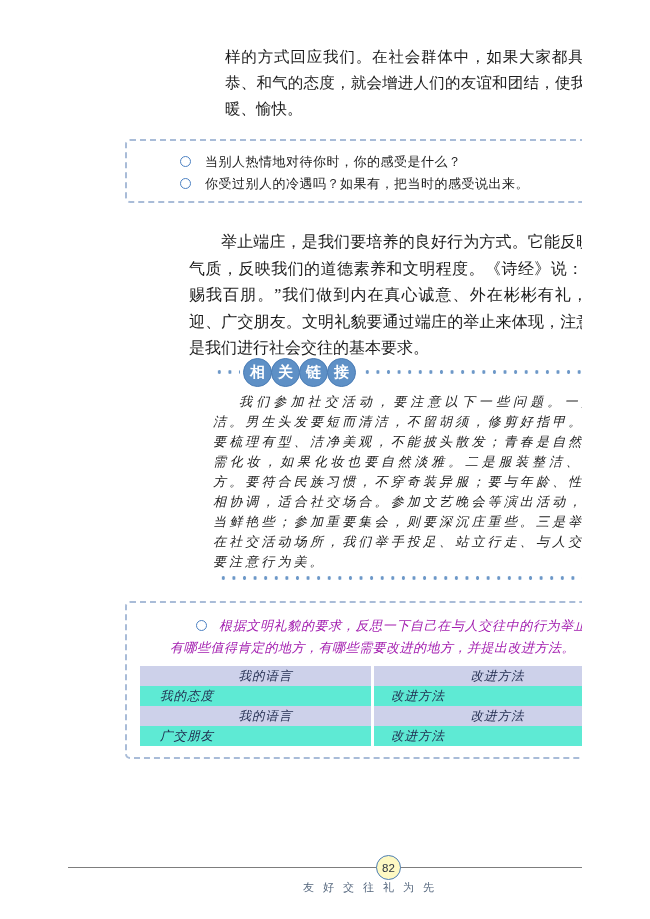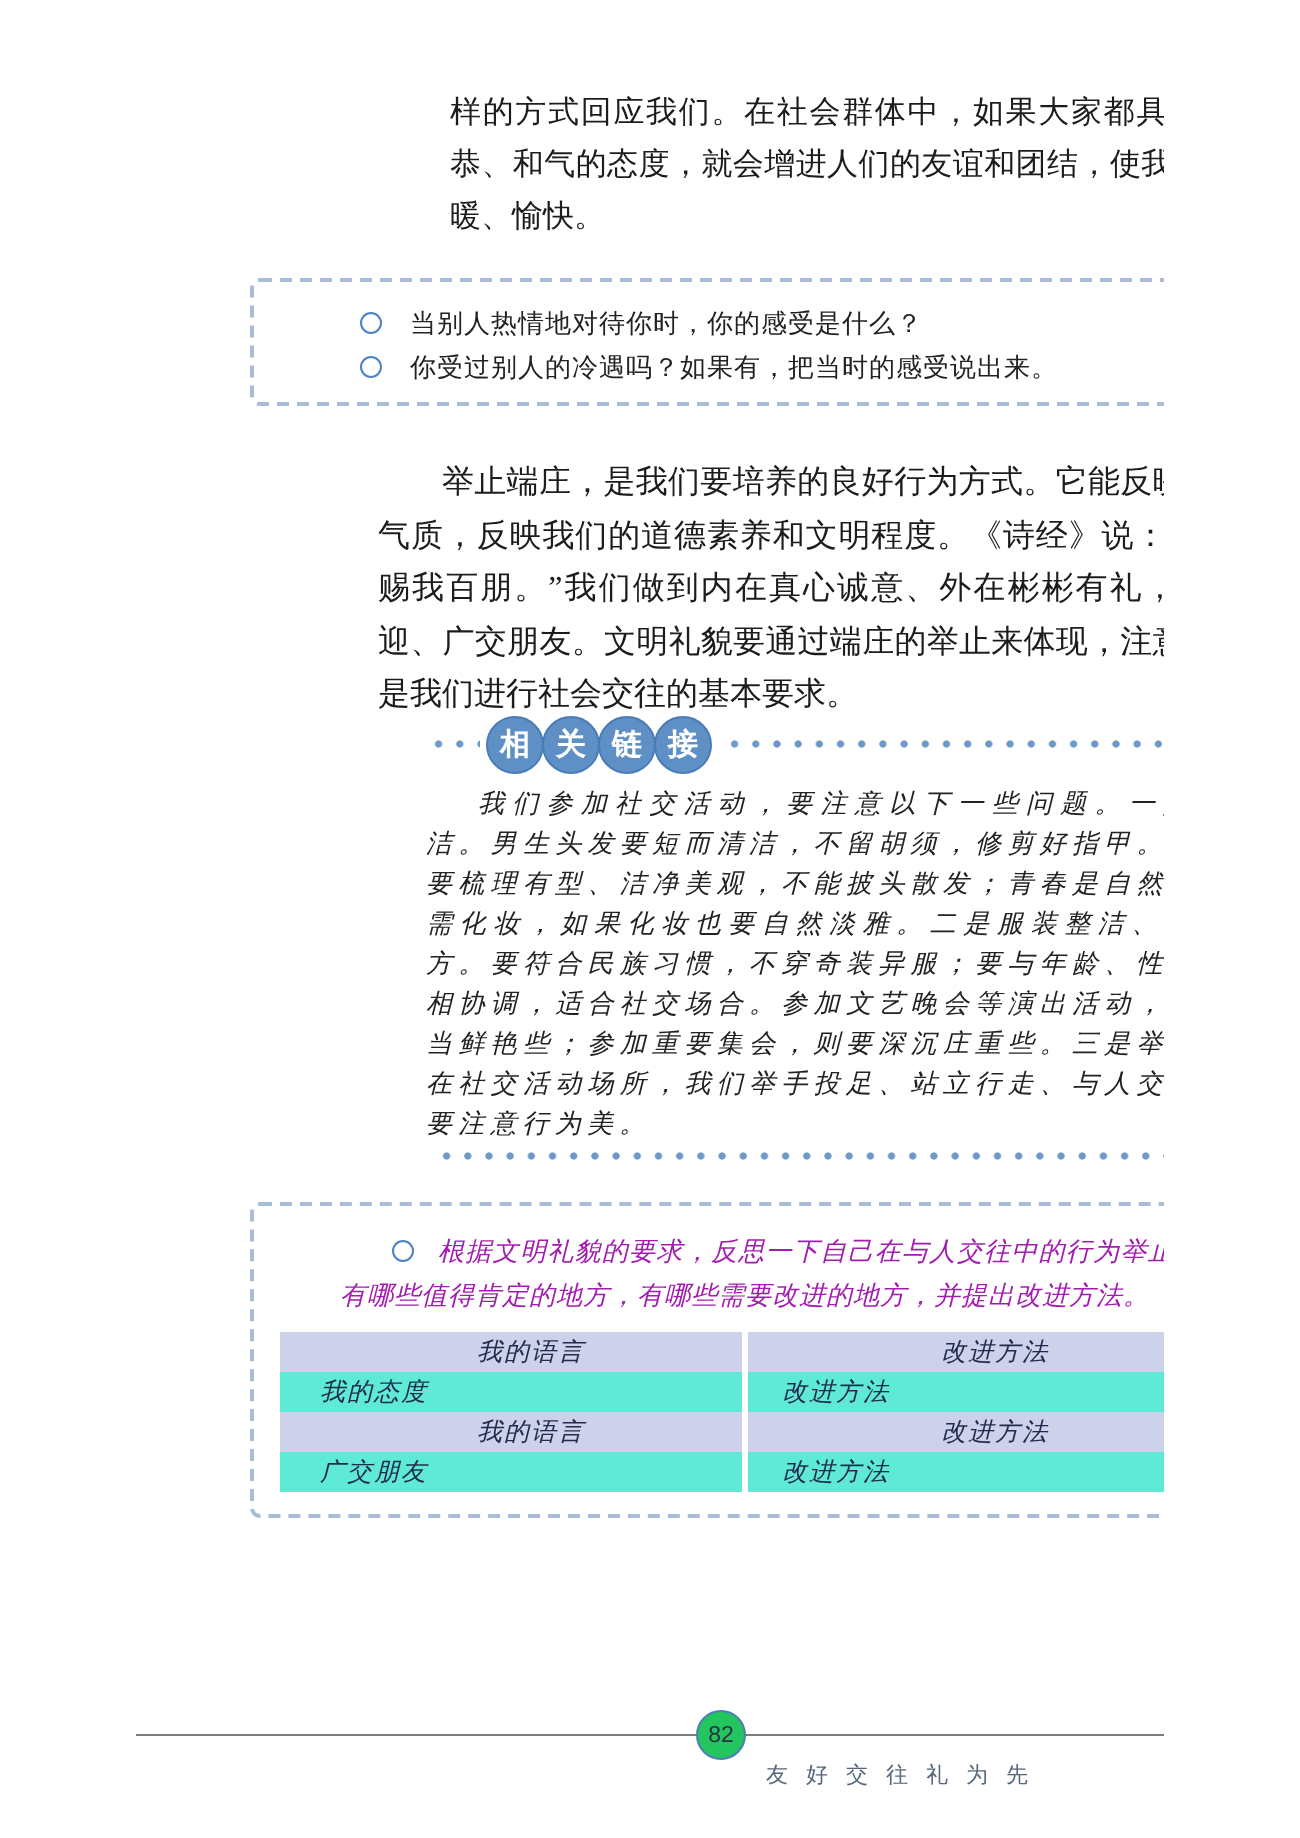--- a/index.html
+++ b/index.html
@@ -65,27 +65,27 @@
   .t-row.light .t-cell { background:#cdd1ea;text-align:center; }
   .t-row.dark  .t-cell { background:#5eead4; }
   .t-cell { line-height:20px; letter-spacing:1px; }
   .t-cell.left  { width:231px; padding-left:20px; }
   .t-gap  { width:3px; background:#ffffff; }
   .t-cell.right { flex:1; padding-left:17px; }
 
   
   .footer-rule { position:absolute; left:0; top:867px; width:650px; height:1px; background:#7d7d7d; }
   .page-badge {
-    position:absolute; left:280px; top:855px; width:25px; height:25px; border-radius:50%;
-    background:#22c55e; border:1.5px solid #4d7eb4; color:#2a3340;
+    position:absolute; left:308px; top:855px; width:25px; height:25px; border-radius:50%;
+    background:#fef9c3; border:1.5px solid #4d7eb4; color:#2a3340;
     display:flex; align-items:center; justify-content:center;
     font-size:11.5px; font-family:"Liberation Sans","DejaVu Sans",sans-serif;
   }
   .chapter {
-    position:absolute; left:155px; top:880px; width:300px; text-align:right;
+    position:absolute; left:155px; top:880px; width:300px; text-align:center;
     font-size:11px; letter-spacing:9px; color:#55677e;
     font-family:"Liberation Sans","DejaVu Sans",sans-serif;
   }
 </style>
 </head>
 <body>
 
 <div class="page">
 
   <p class="para p1">样的方式回应我们。在社会群体中，如果大家都具备这种谦恭、和气的态度，就会增进人们的友谊和团结，使我们感到温暖、愉快。</p>

